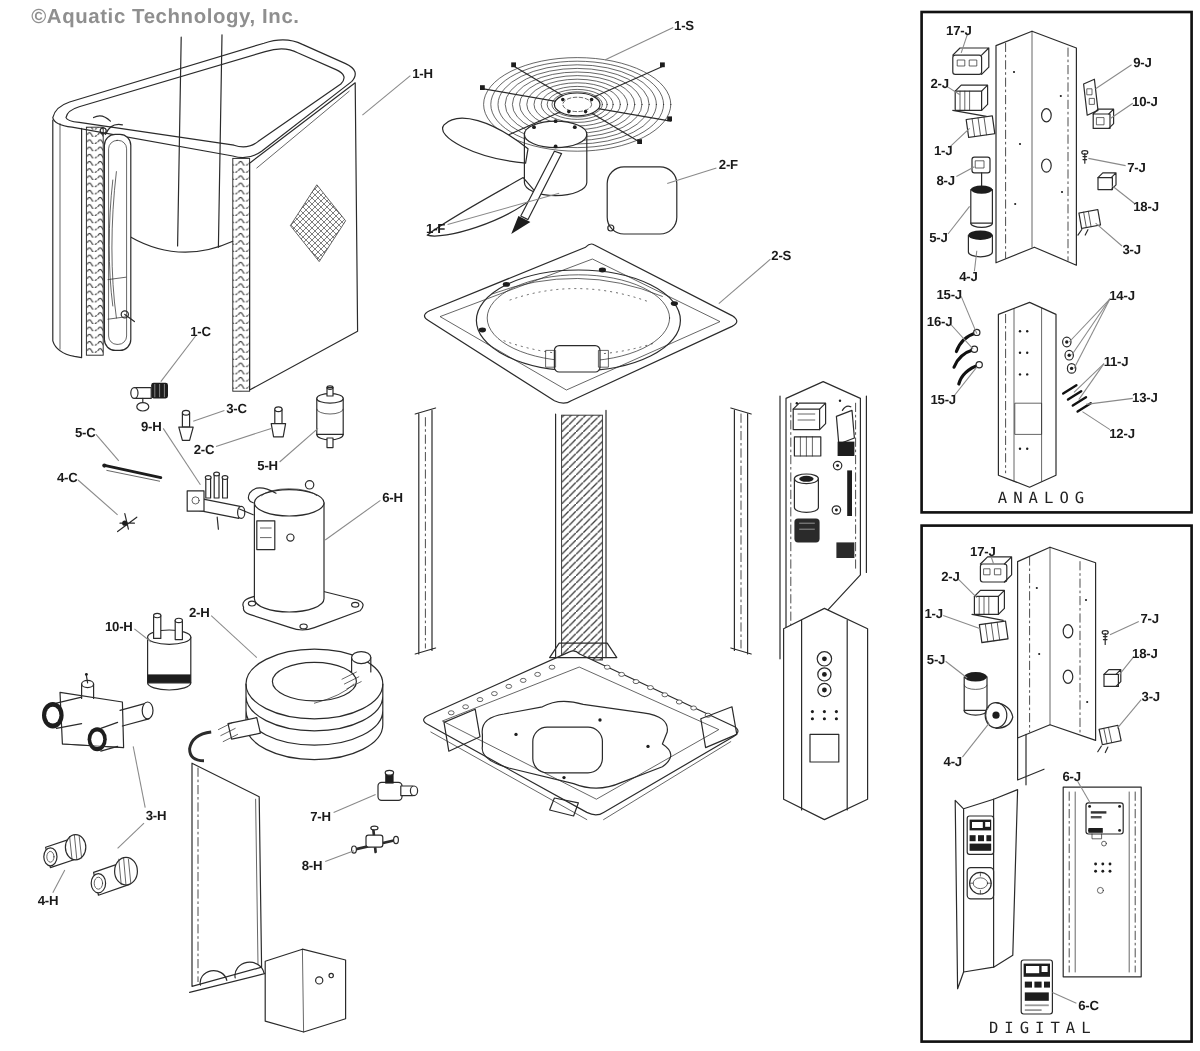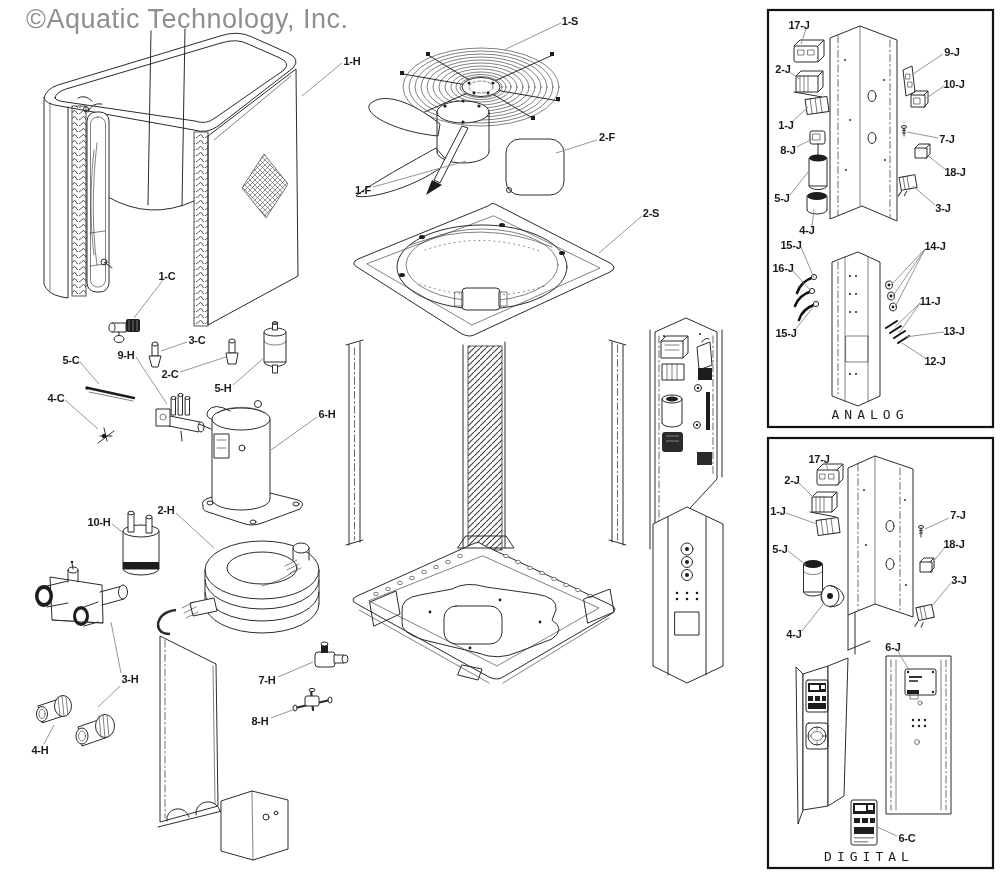--- a/index.html
+++ b/index.html
@@ -1,17 +1,17 @@
 <!DOCTYPE html>
 <html style="--line: #2b2b2b; --leader: #8a8a8a; --label: #1a1a1a; --wm: #8f8f8f;"><head>
 <meta charset="utf-8">
 <style>
   html,body{margin:0;padding:0;background:#fff;}
   body{width:1000px;height:876px;position:relative;font-family:"Liberation Sans",sans-serif;overflow:hidden;}
-  .watermark{position:absolute;left:26px;top:4px;font-size:27px;font-weight:400;
+  .watermark{position:absolute;left:26px;top:4px;font-size:17px;font-weight:700;
              color:var(--wm,#8f8f8f);letter-spacing:.5px;white-space:nowrap;z-index:5;}
   #diagram-svg{position:absolute;left:0;top:0;}
   .ln{fill:none;stroke:var(--line,#2b2b2b);stroke-width:1;stroke-linecap:round;stroke-linejoin:round;}
   .th{stroke-width:.6;}
   .s{fill:#fff;stroke:var(--line,#2b2b2b);stroke-width:1;stroke-linejoin:round;}
   .dk{fill:#1d1d1d;stroke:none;}
   .dd{stroke-dasharray:7 3 1.5 3;stroke-width:.7;}
   .dt{stroke-dasharray:1 4;}
   .leader{fill:none;stroke:var(--leader,#8a8a8a);stroke-width:.9;}
   text.plabel{font:700 11px "Liberation Sans",sans-serif;fill:var(--label,#1a1a1a);

